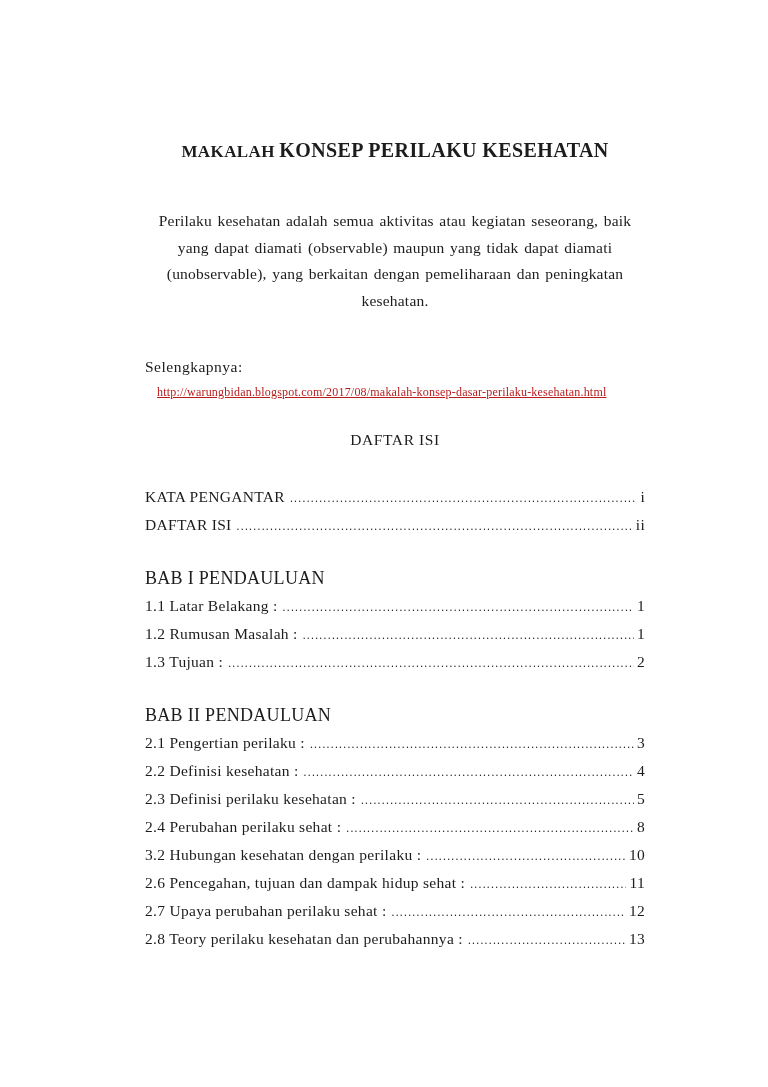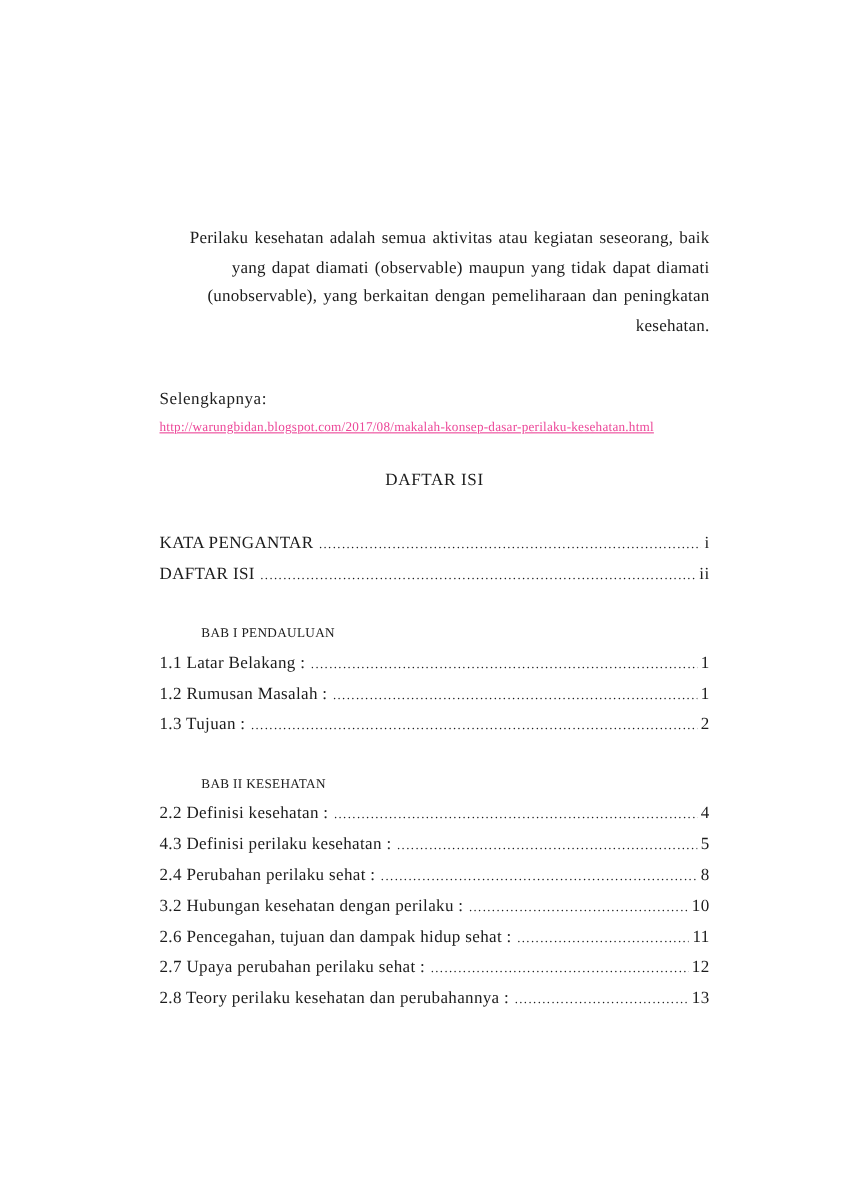--- a/index.html
+++ b/index.html
@@ -17,22 +17,22 @@
   .doc-title {
     text-align: center;
     font-weight: bold;
     line-height: 24px;
     letter-spacing: 0.4px;
     white-space: nowrap;
   }
   .doc-title .title-prefix { font-size: 17px; }
   .doc-title .title-main { font-size: 20px; }
   .abstract {
-    margin-top: 66px;
-    text-align: right;
+    margin-top: 44px;
+    text-align: center;
     font-size: 15.5px;
     line-height: 26.5px;
     letter-spacing: 0.2px;
     word-spacing: 1.5px;
   }
   .more-label {
     margin-top: 44px;
     font-size: 15.5px;
     letter-spacing: 0.5px;
   }
@@ -48,23 +48,22 @@
     margin-top: 31px;
     text-align: center;
     font-size: 15.5px;
     letter-spacing: 0.6px;
   }
   .toc-list { margin-top: 34px; }
   .toc-group-title {
     margin-top: 25px;
     height: 28px;
     line-height: 28px;
-    font-size: 12px;
+    font-size: 18px;
     letter-spacing: 0.3px;
-    margin-left: 38px;
   }
   .toc-row {
     display: flex;
     align-items: baseline;
     height: 28px;
     line-height: 28px;
     font-size: 15.5px;
     letter-spacing: 0.3px;
     justify-content: center;
   }
@@ -82,26 +81,30 @@
     letter-spacing: 1.3px;
     color: #1c1c1c;
   }
   .toc-page { white-space: nowrap; }
 </style>
 </head>
 <body>
 
 <div class="page" style="color: rgb(28, 28, 28); background: rgb(255, 255, 255);">
 
+  <div class="doc-title">
+    <span class="title-prefix">MAKALAH</span>
+    <span class="title-main">KONSEP PERILAKU KESEHATAN</span>
+  </div>
 
   <div class="abstract">Perilaku kesehatan adalah semua aktivitas atau kegiatan seseorang, baik yang dapat diamati (observable) maupun yang tidak dapat diamati (unobservable), yang berkaitan dengan pemeliharaan dan peningkatan kesehatan.</div>
 
   <div class="more-label">Selengkapnya:</div>
 
-  <a class="source-link" style="color: #ec4899;">http://warungbidan.blogspot.com/2017/08/makalah-konsep-dasar-perilaku-kesehatan.html</a>
+  <a class="source-link" style="color: #b91c1c; margin-left: 12px;">http://warungbidan.blogspot.com/2017/08/makalah-konsep-dasar-perilaku-kesehatan.html</a>
 
   <div class="toc-heading">DAFTAR ISI</div>
 
   <div class="toc-list">
       <div class="toc-row">
     <span class="toc-label">KATA PENGANTAR</span>
     <span class="toc-dots"></span>
     <span class="toc-page">i</span>
   </div>
       <div class="toc-row">
@@ -118,28 +121,33 @@
       <div class="toc-row">
     <span class="toc-label">1.2 Rumusan Masalah :</span>
     <span class="toc-dots"></span>
     <span class="toc-page">1</span>
   </div>
       <div class="toc-row">
     <span class="toc-label">1.3 Tujuan :</span>
     <span class="toc-dots"></span>
     <span class="toc-page">2</span>
   </div>
-      <div class="toc-group-title">BAB II KESEHATAN</div>
+      <div class="toc-group-title">BAB II PENDAULUAN</div>
+      <div class="toc-row">
+    <span class="toc-label">2.1 Pengertian perilaku :</span>
+    <span class="toc-dots"></span>
+    <span class="toc-page">3</span>
+  </div>
       <div class="toc-row">
     <span class="toc-label">2.2 Definisi kesehatan :</span>
     <span class="toc-dots"></span>
     <span class="toc-page">4</span>
   </div>
       <div class="toc-row">
-    <span class="toc-label">4.3 Definisi perilaku kesehatan :</span>
+    <span class="toc-label">2.3 Definisi perilaku kesehatan :</span>
     <span class="toc-dots"></span>
     <span class="toc-page">5</span>
   </div>
       <div class="toc-row">
     <span class="toc-label">2.4 Perubahan perilaku sehat :</span>
     <span class="toc-dots"></span>
     <span class="toc-page">8</span>
   </div>
       <div class="toc-row">
     <span class="toc-label">3.2 Hubungan kesehatan dengan perilaku :</span>

